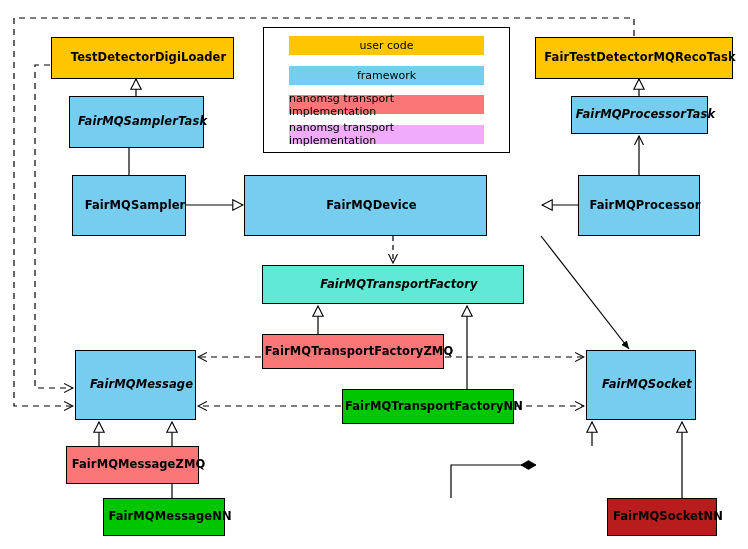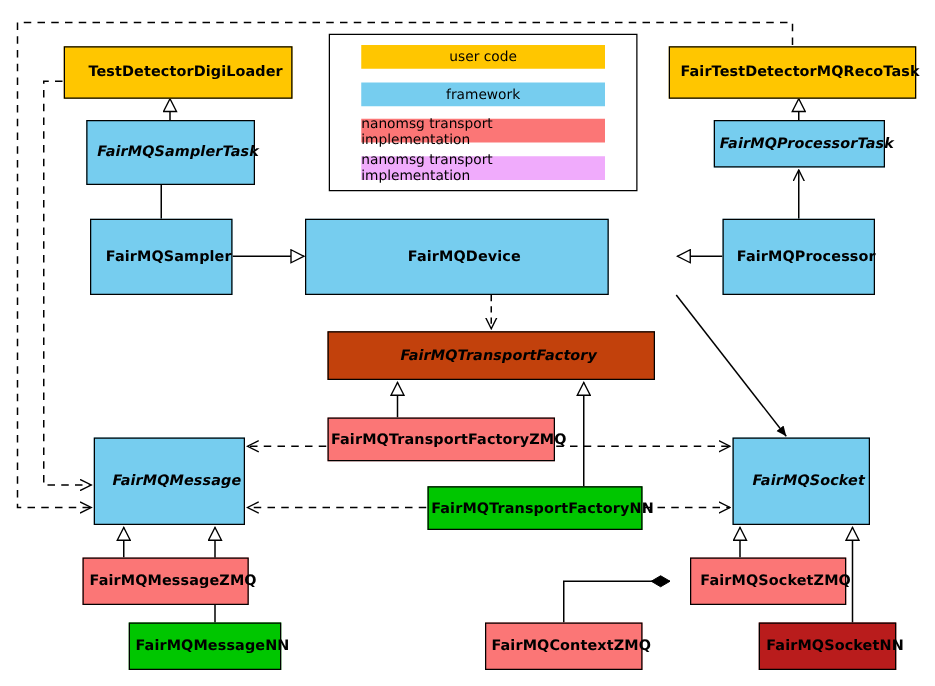--- a/index.html
+++ b/index.html
@@ -195,21 +195,21 @@
   </div>
 
   <div class="node" style="left:244px; top:175px; width:243px; height:61px; background:#76CDEF;">
     <span>FairMQDevice</span>
   </div>
 
   <div class="node" style="left:578px; top:175px; width:122px; height:61px; background:#76CDEF;">
     <span>FairMQProcessor</span>
   </div>
 
-  <div class="node abstract" style="left:262px; top:265px; width:262px; height:39px; background:#c2410c;">
+  <div class="node abstract" style="left:262px; top:265px; width:262px; height:39px; background:#5eead4;">
     <span>FairMQTransportFactory</span>
   </div>
 
   <div class="node" style="left:262px; top:334px; width:182px; height:35px; background:#FB7676;">
     <span>FairMQTransportFactoryZMQ</span>
   </div>
 
   <div class="node" style="left:342px; top:389px; width:172px; height:35px; background:#00C600;justify-content:center;">
     <span>FairMQTransportFactoryNN</span>
   </div>
@@ -223,31 +223,25 @@
   </div>
 
   <div class="node" style="left:33px; top:446px; width:133px; height:38px; background:#FB7676;margin-left:33px;">
     <span>FairMQMessageZMQ</span>
   </div>
 
   <div class="node" style="left:103px; top:498px; width:122px; height:38px; background:#00C600;">
     <span>FairMQMessageNN</span>
   </div>
 
-  <div class="node" style="left:552px; top:446px; width:125px; height:38px; background:#FB7676;">
-    <span>FairMQSocketZMQ</span>
-  </div>
 
   <div class="node" style="left:607px; top:498px; width:110px; height:38px; background:#b91c1c;">
     <span>FairMQSocketNN</span>
   </div>
 
-  <div class="node" style="left:388px; top:498px; width:126px; height:38px; background:#FB7676;">
-    <span>FairMQContextZMQ</span>
-  </div>
 
   <div class="legend-box" style="left:263px; top:27px; width:247px; height:126px;">
     <div class="legend-row" style="background:#FFC600;">
       <span>user code</span>
     </div>
     <div class="legend-row" style="background:#76CDEF;">
       <span>framework</span>
     </div>
     <div class="legend-row" style="background:#FB7676;">
       <span>nanomsg transport implementation</span>

